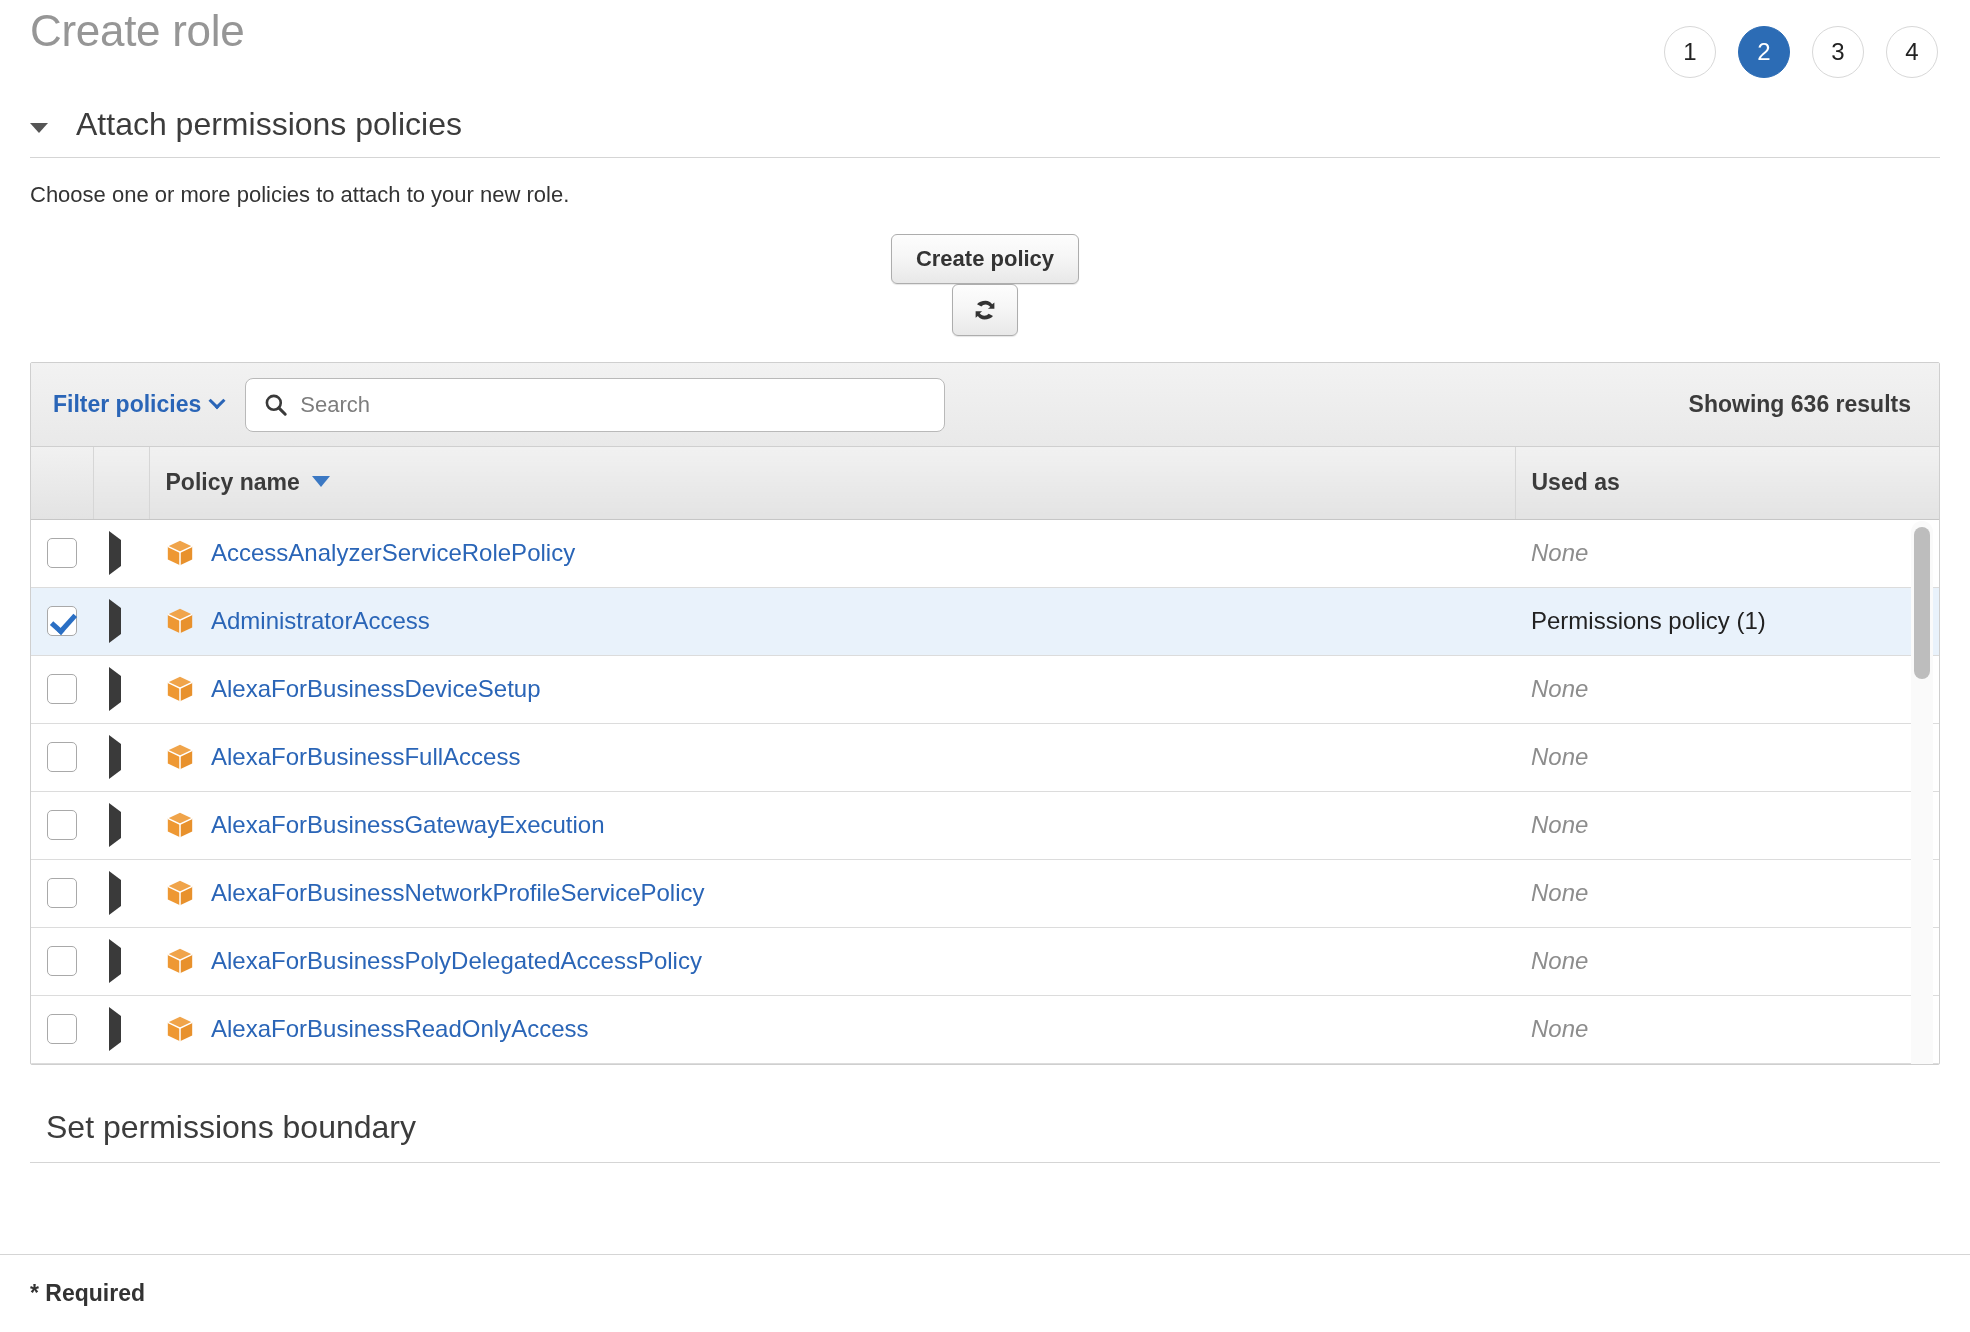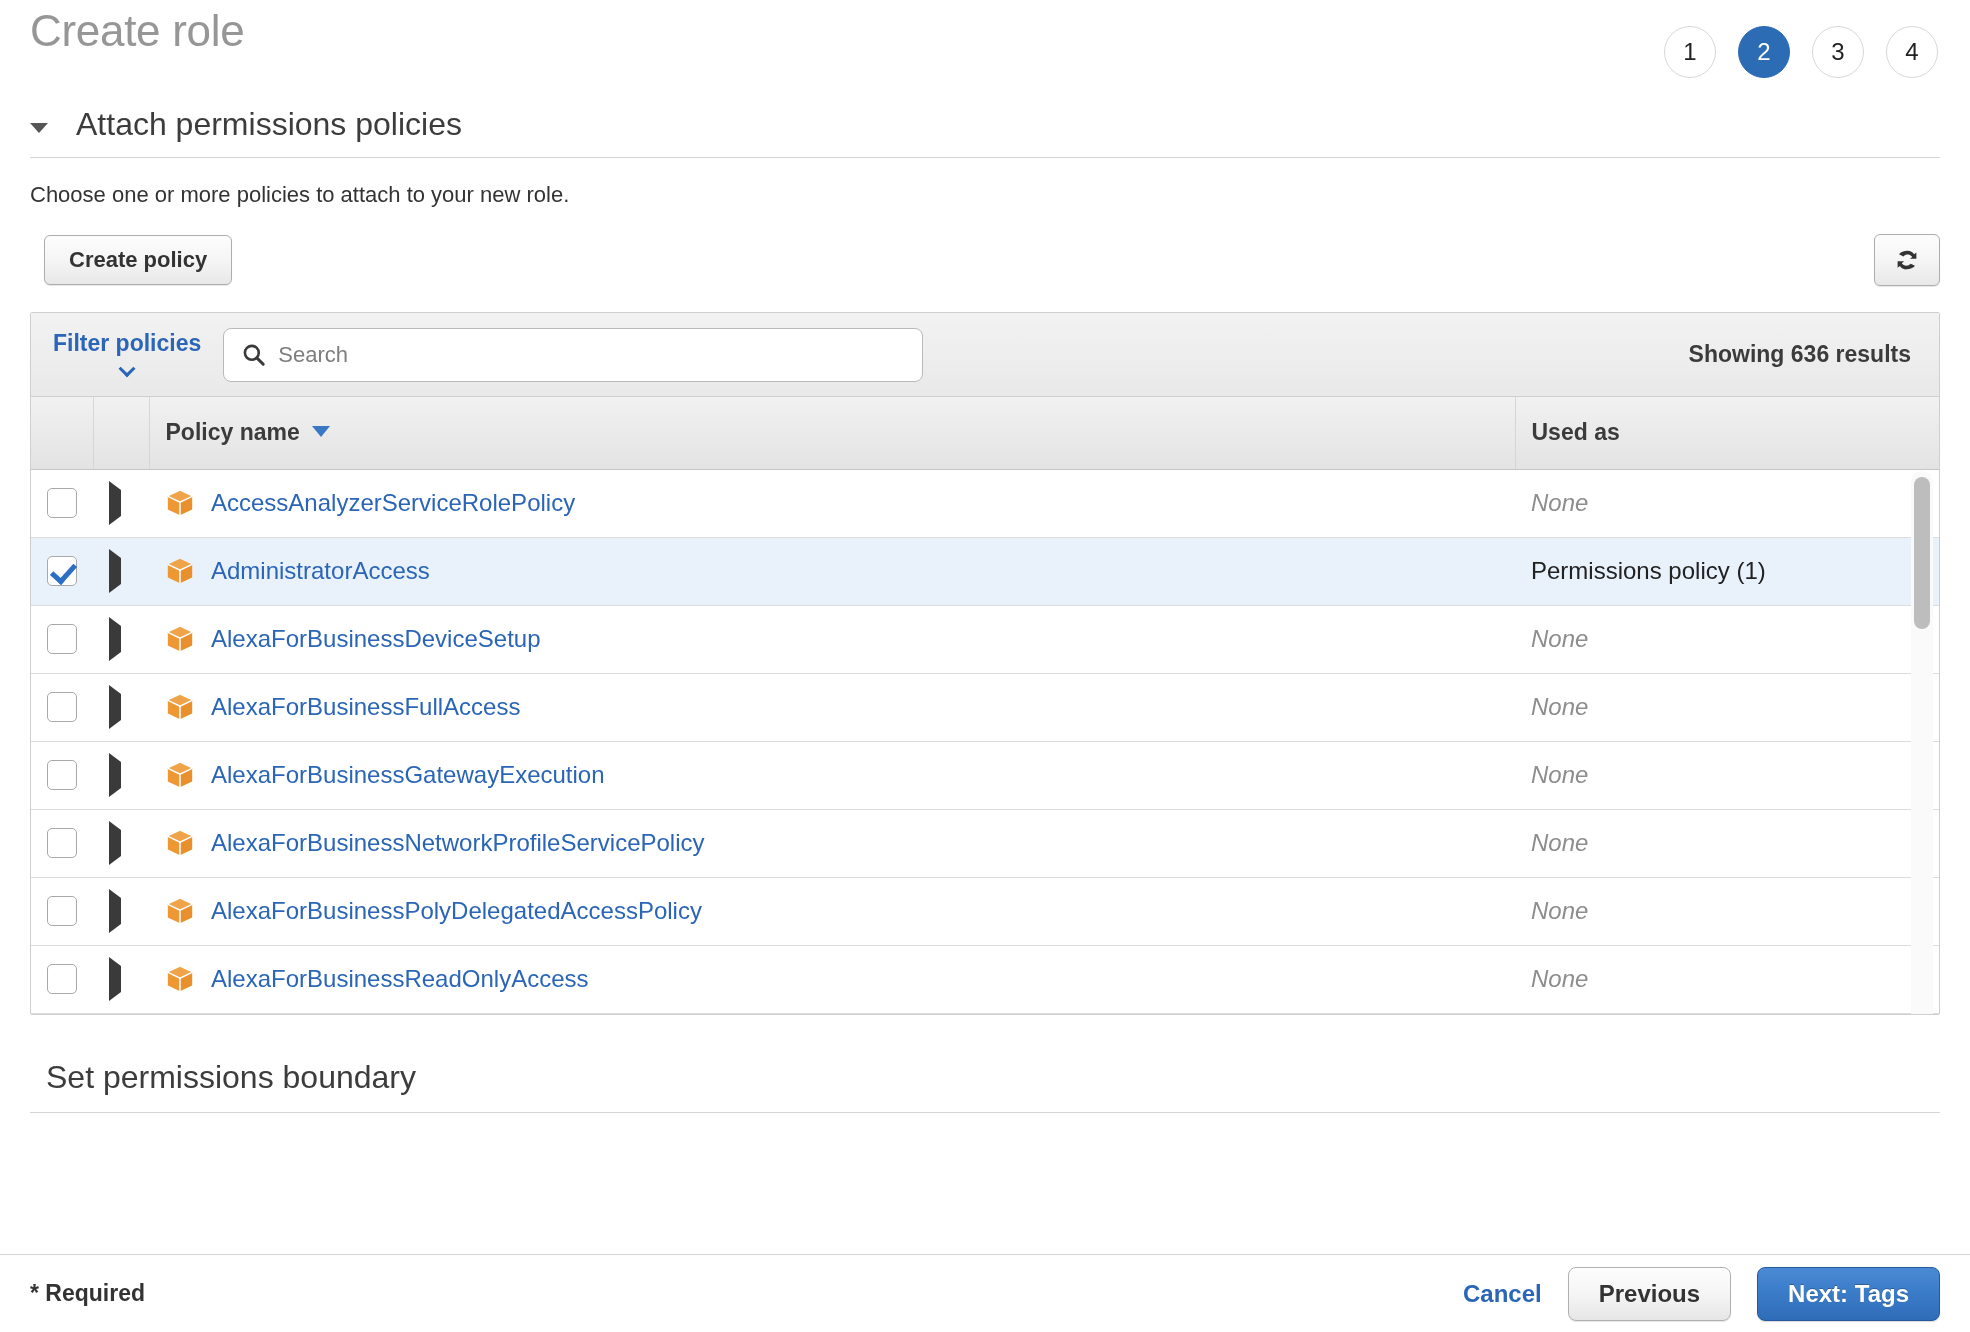--- a/index.html
+++ b/index.html
@@ -69,22 +69,22 @@
     font-weight: 400;
   }
   .section-desc {
     margin: 24px 30px 0 30px;
     font-size: 22px;
     color: #333;
   }
 
   
   .toolbar {
-    margin: 26px 30px 0 44px;
-    display: flex; align-items: center; justify-content: space-between;
+    margin: 26px 30px 0 30px;
+    display: flex; align-items: center; justify-content: space-between; flex-direction: column;
   }
   .btn-classic {
     font-family: "Liberation Sans", sans-serif;
     font-size: 22px;
     font-weight: bold;
     color: #333;
     padding: 13px 24px;
     border: 1px solid #adadad;
     border-radius: 6px;
     background: linear-gradient(to bottom, #fdfdfd 0%, #f6f6f6 45%, #e8e8e8 100%);
@@ -118,21 +118,20 @@
     padding: 0 22px;
     gap: 22px;
   }
   .filter-link {
     color: #2a65b7;
     font-size: 23px;
     font-weight: bold;
     cursor: pointer;
     display: flex; align-items: center; gap: 10px;
     white-space: nowrap;
-    flex-direction: column;
   }
   .chev-down {
     display: inline-block;
     width: 12px; height: 12px;
     border-right: 3px solid #2a65b7;
     border-bottom: 3px solid #2a65b7;
     transform: rotate(45deg) translate(-3px,-3px);
   }
   .search-wrap {
     position: relative;
@@ -528,20 +527,15 @@
     </div>
   </div>
 
   <div class="section-head-bottom">
     <span class="caret-right"></span>
     <span class="section-title">Set permissions boundary</span>
   </div>
 
   <div class="footer">
     <div class="required">* Required</div>
-    <div class="footer-actions">
-      <span class="link-cancel">Cancel</span>
-      <button class="btn-prev">Previous</button>
-      <button class="btn-next">Next: Tags</button>
-    </div>
   </div>
 
 </div>
 
 </body></html>

